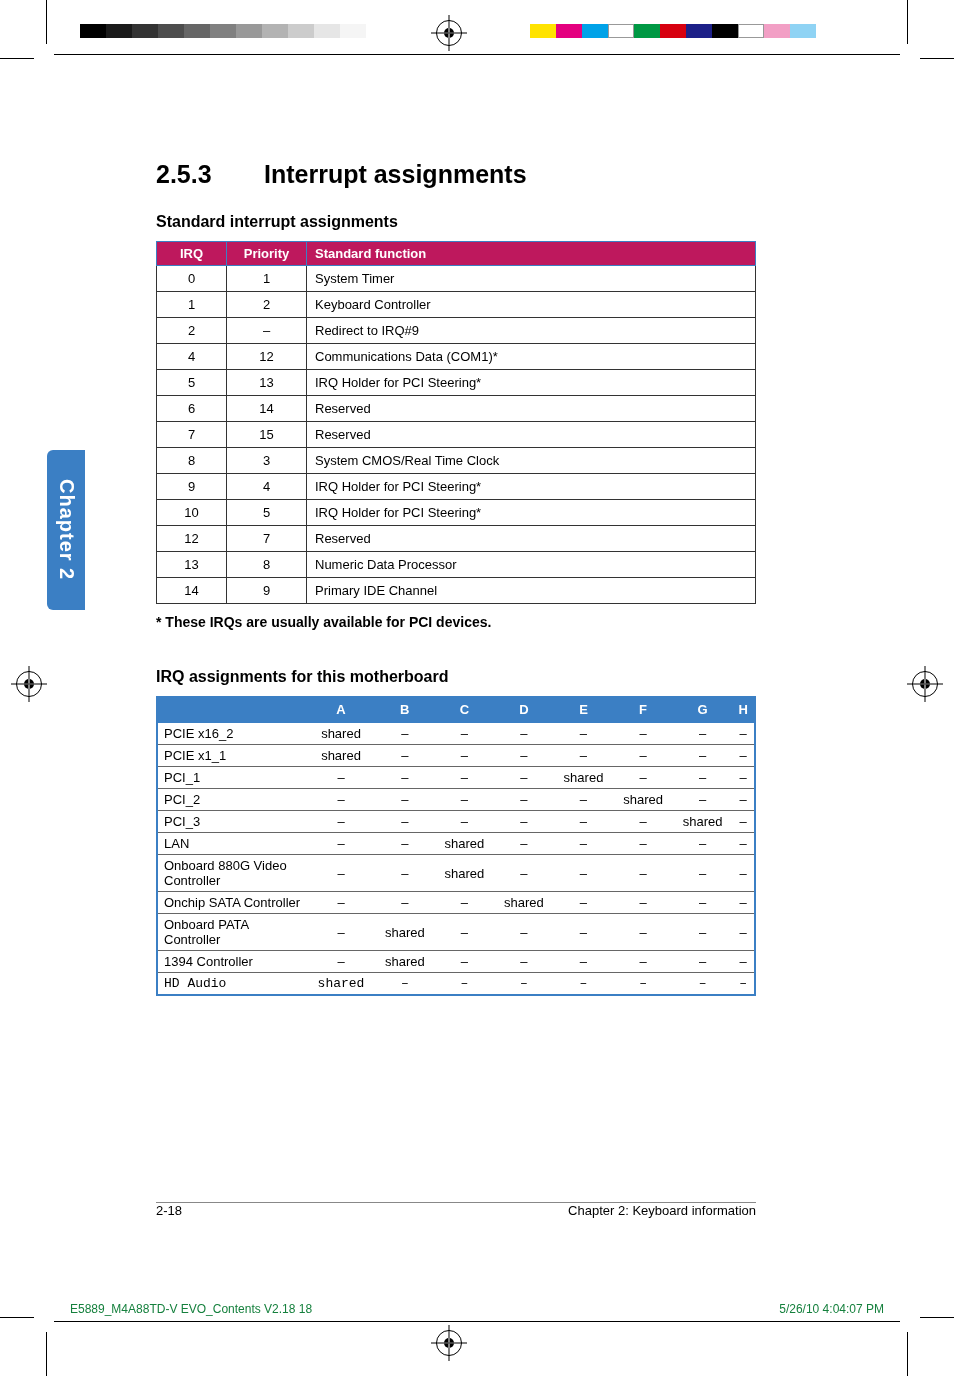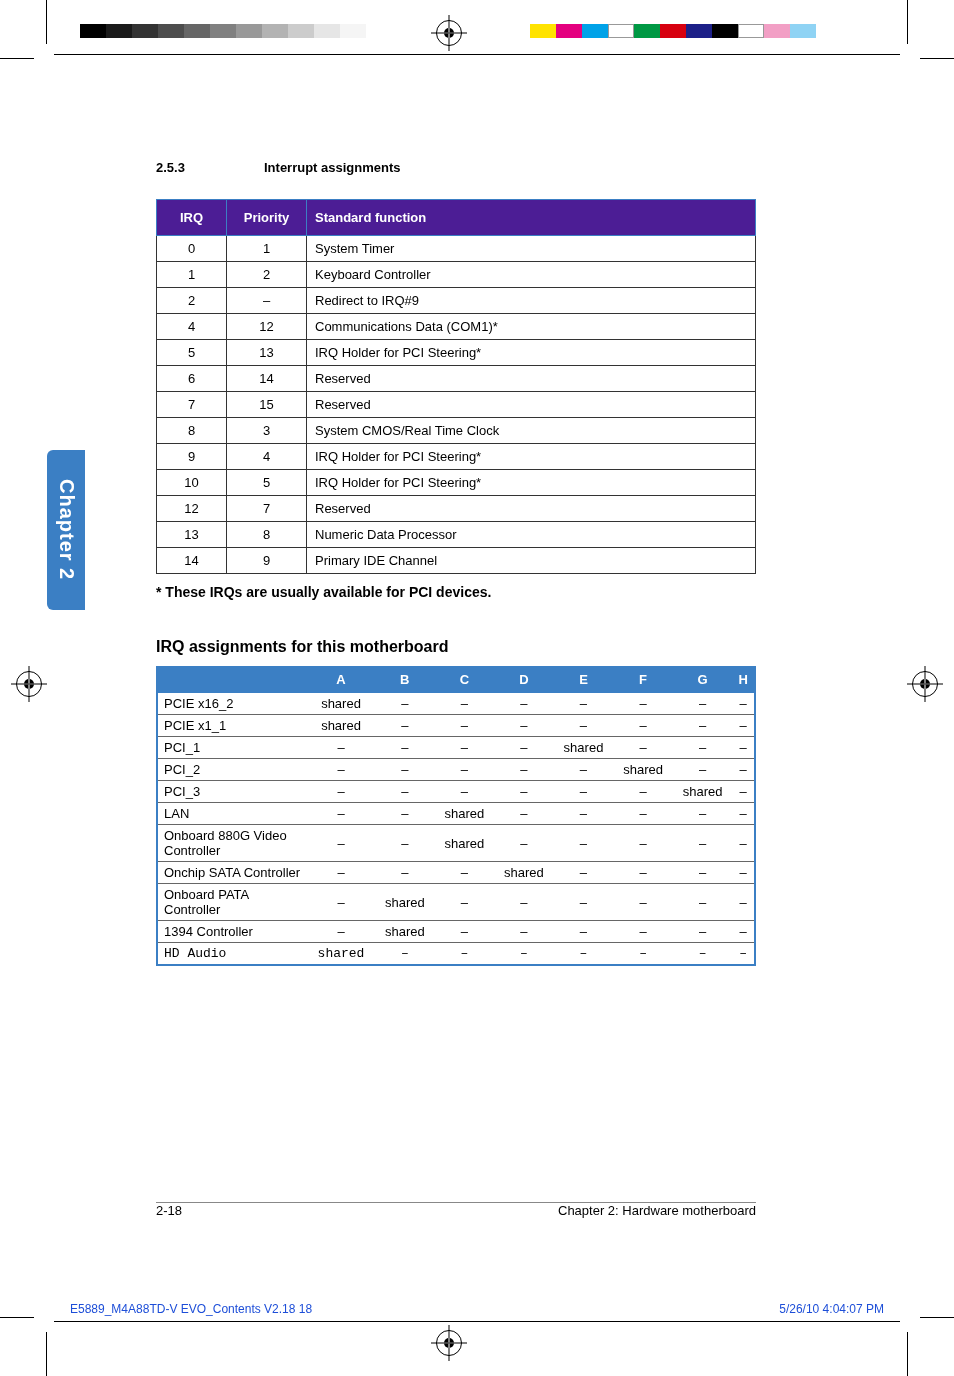--- a/index.html
+++ b/index.html
@@ -30,41 +30,41 @@
   .reg-mark .inner::after  { top:50%; left:0; right:0; height:1px; transform:translateY(-50%);}
 
   
   .page {
     position: absolute;
     left: 156px;
     top: 160px;
     width: 600px;
   }
   h2.section-num {
-    font-size: 13px;
+    font-size: 25px;
     font-weight: bold;
     margin: 0 0 24px 0;
   }
   h2.section-num .num { display: inline-block; width: 108px; }
   h3.subhead {
     font-size: 16px;
     font-weight: bold;
     margin: 0 0 10px 0;
   }
   
   table.t1 {
     width: 100%;
     border-collapse: collapse;
     font-size: 13px;
   }
   table.t1 th {
-    background: #4c1d95;
+    background: #be185d;
     color: #fff;
     font-weight: bold;
-    padding: 10px 8px;
+    padding: 4px 8px;
     border: 1px solid #3b7fc4;
     text-align: left;
     margin-left: 36px;
   }
   table.t1 th.c { text-align: center; }
   table.t1 td {
     border: 1px solid #333;
     padding: 5px 8px;
   }
   table.t1 td.c { text-align: center; }
@@ -133,21 +133,21 @@
     display: flex;
     justify-content: space-between;
   }
   
   .slug {
     position: absolute;
     left: 70px;
     right: 70px;
     top: 1302px;
     font-size: 12px;
-    color: #1d4ed8;
+    color: #15803d;
     display: flex;
     justify-content: space-between;
   }
 </style>
 </head>
 <body>
 
 <div class="crop-layer">
 
   <div class="crop-v" style="left:46px; top:0; height:44px;"></div>
@@ -211,20 +211,21 @@
 <div class="chapter-tab">
   <span>Chapter 2</span>
 </div>
 
 <div class="page">
 
   <h2 class="section-num">
     <span class="num">2.5.3</span><span>Interrupt assignments</span>
   </h2>
 
+  <h3 class="subhead">Standard interrupt assignments</h3>
 
   <table class="t1">
     <thead>
       <tr>
         <th class="c col-irq">IRQ</th>
         <th class="c col-pri">Priority</th>
         <th>Standard function</th>
       </tr>
     </thead>
     <tbody id="t1-body">
@@ -436,19 +437,19 @@
           <td>–</td>
           <td>–</td>
         </tr>
       </tbody>
   </table>
 
 </div>
 
 <div class="page-footer">
   <span>2-18</span>
-  <span>Chapter 2: Hardware motherboard</span>
+  <span>Chapter 2: Keyboard information</span>
 </div>
 
 <div class="slug">
   <span>E5889_M4A88TD-V EVO_Contents V2.18   18</span>
   <span>5/26/10   4:04:07 PM</span>
 </div>
 
 </body></html>

